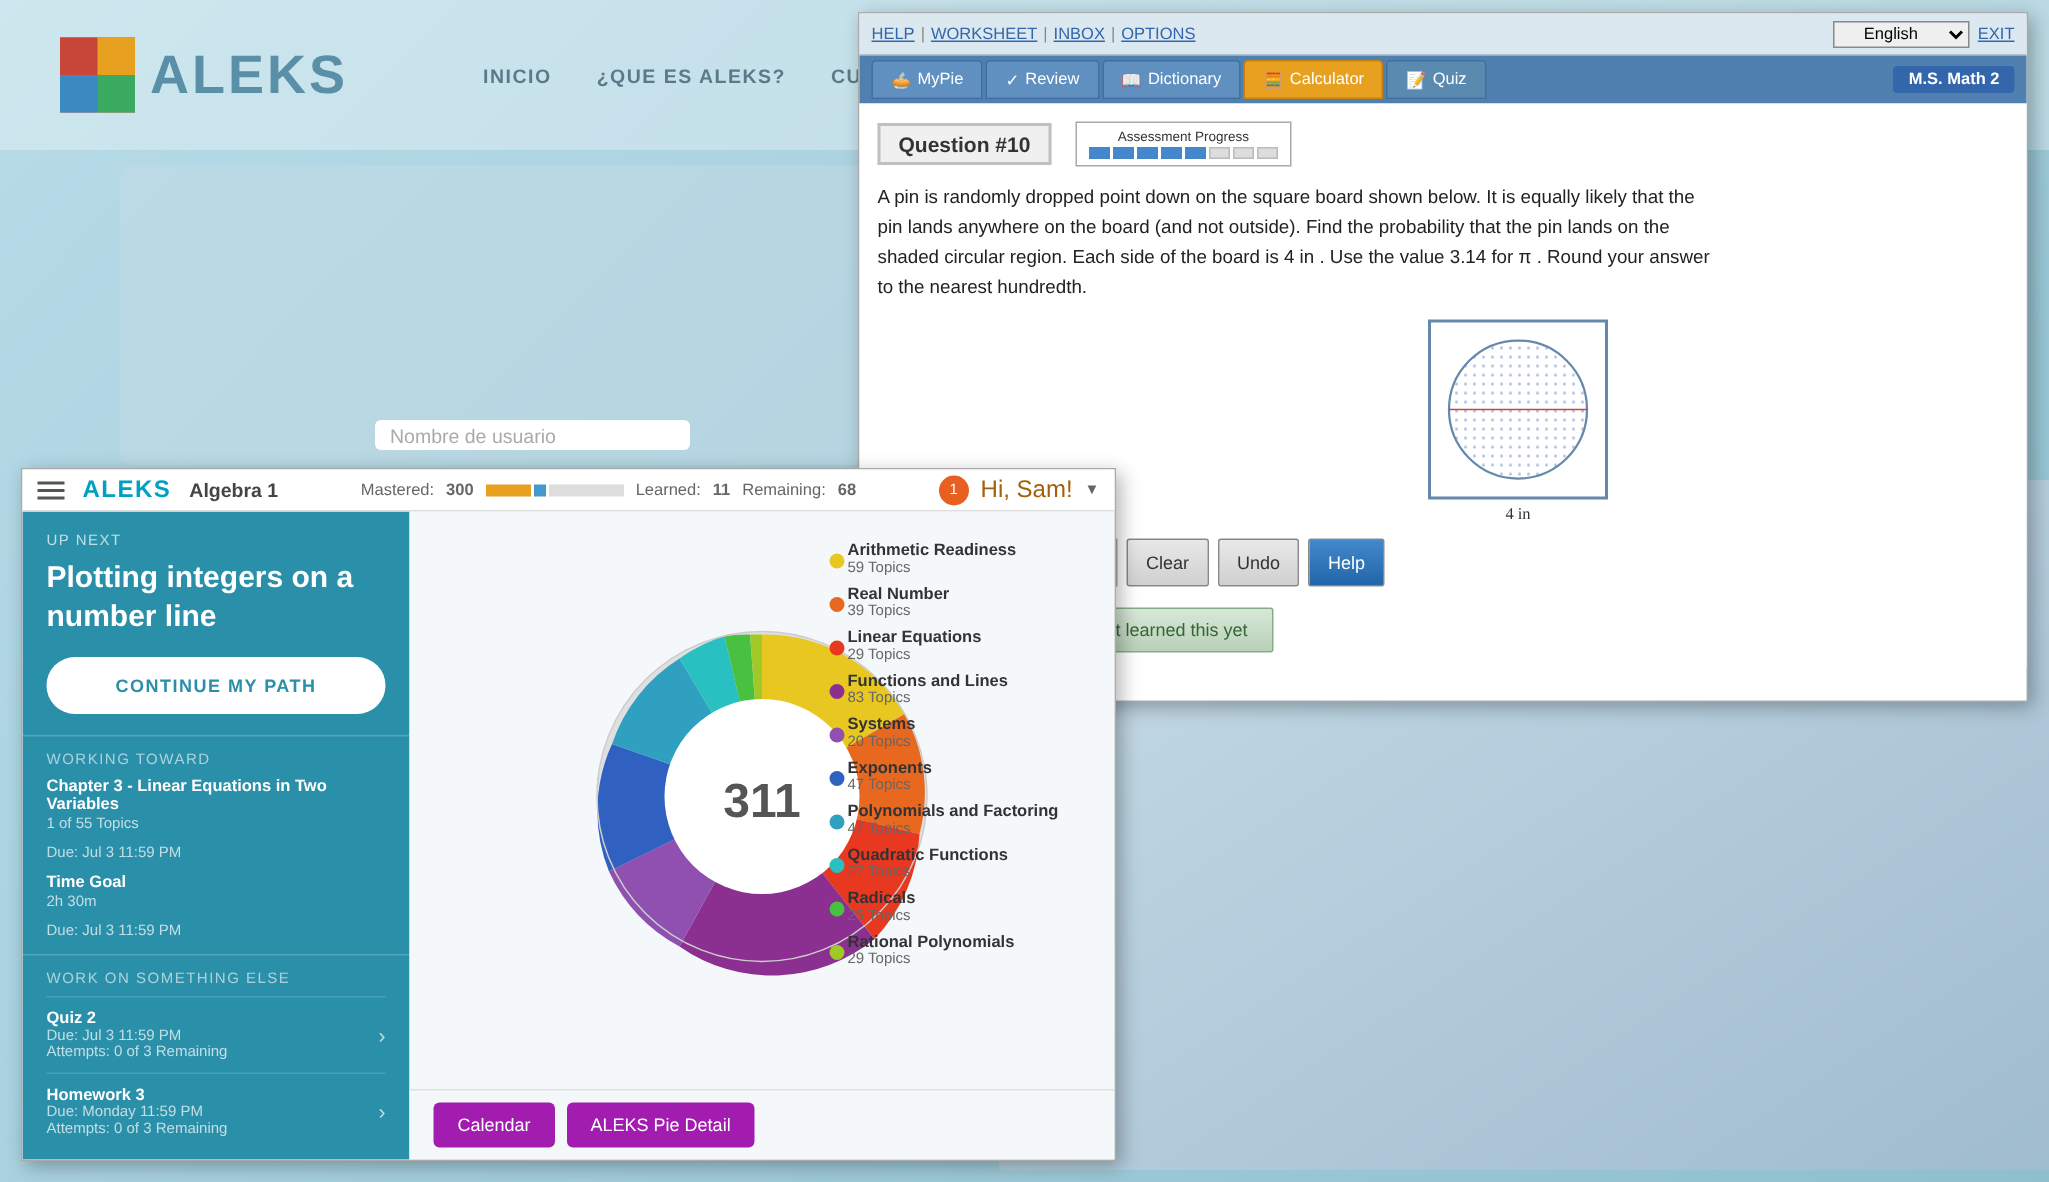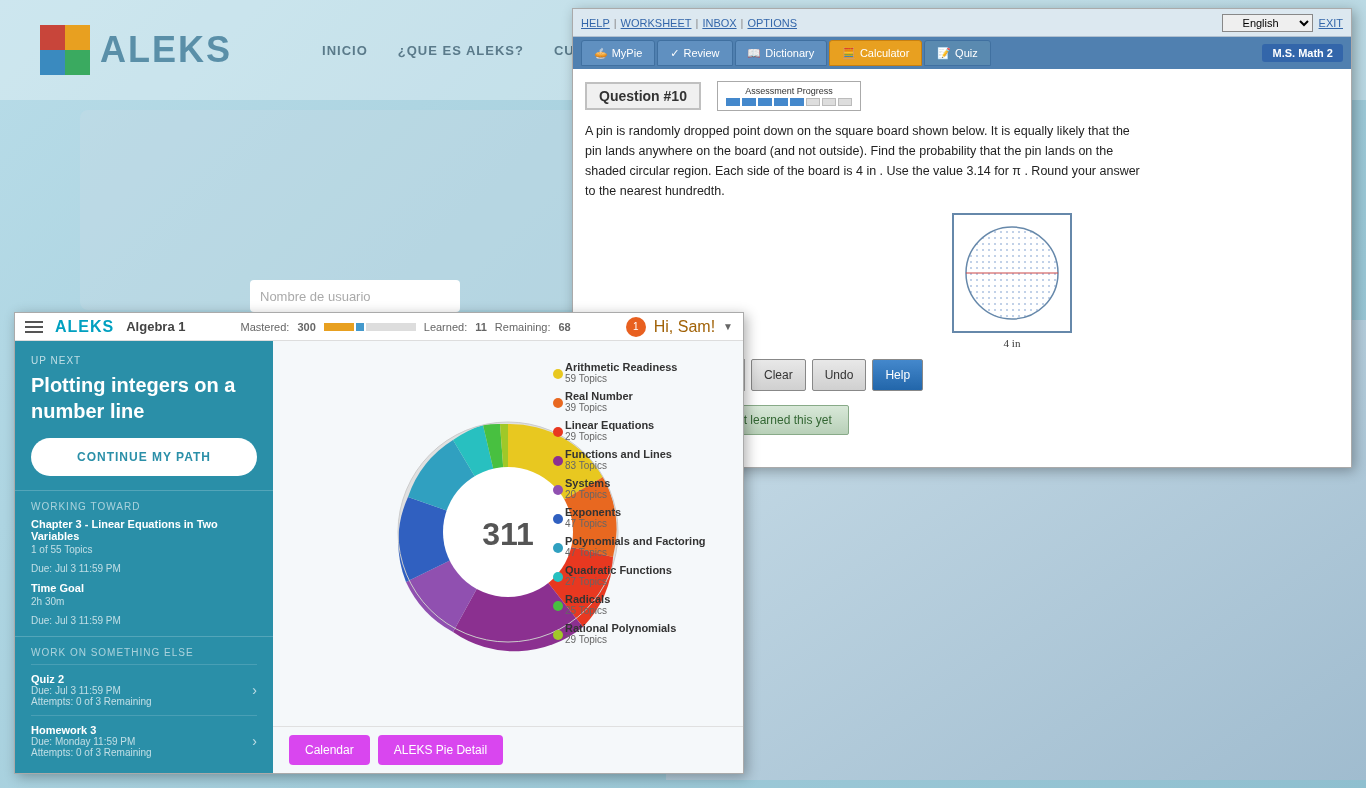--- a/index.html
+++ b/index.html
@@ -80,21 +80,21 @@
       height: 200px;
       background: rgba(200,220,230,0.4);
       border-radius: 8px;
     }
 
     .bg-login-input {
       position: absolute;
       top: 170px;
       left: 170px;
       width: 210px;
-      height: 32px;
+      height: 20px;
       background: white;
       border-radius: 4px;
       display: flex;
       align-items: center;
       padding: 0 10px;
       color: #aaa;
       font-size: 13px;
     }
 
     .bg-people-image {
@@ -661,21 +661,21 @@
       display: flex;
       gap: 8px;
       padding: 8px 16px;
       background: #f5f8fa;
       border-top: 1px solid #e0e0e0;
     }
 
     .dash-footer-btn {
       height: 30px;
       padding: 0 16px;
-      background: #d946ef;
+      background: #a21caf;
       border: none;
       border-radius: 4px;
       color: white;
       font-size: 12px;
       cursor: pointer;
     }
 
     
     .pie-svg {
       width: 240px;

